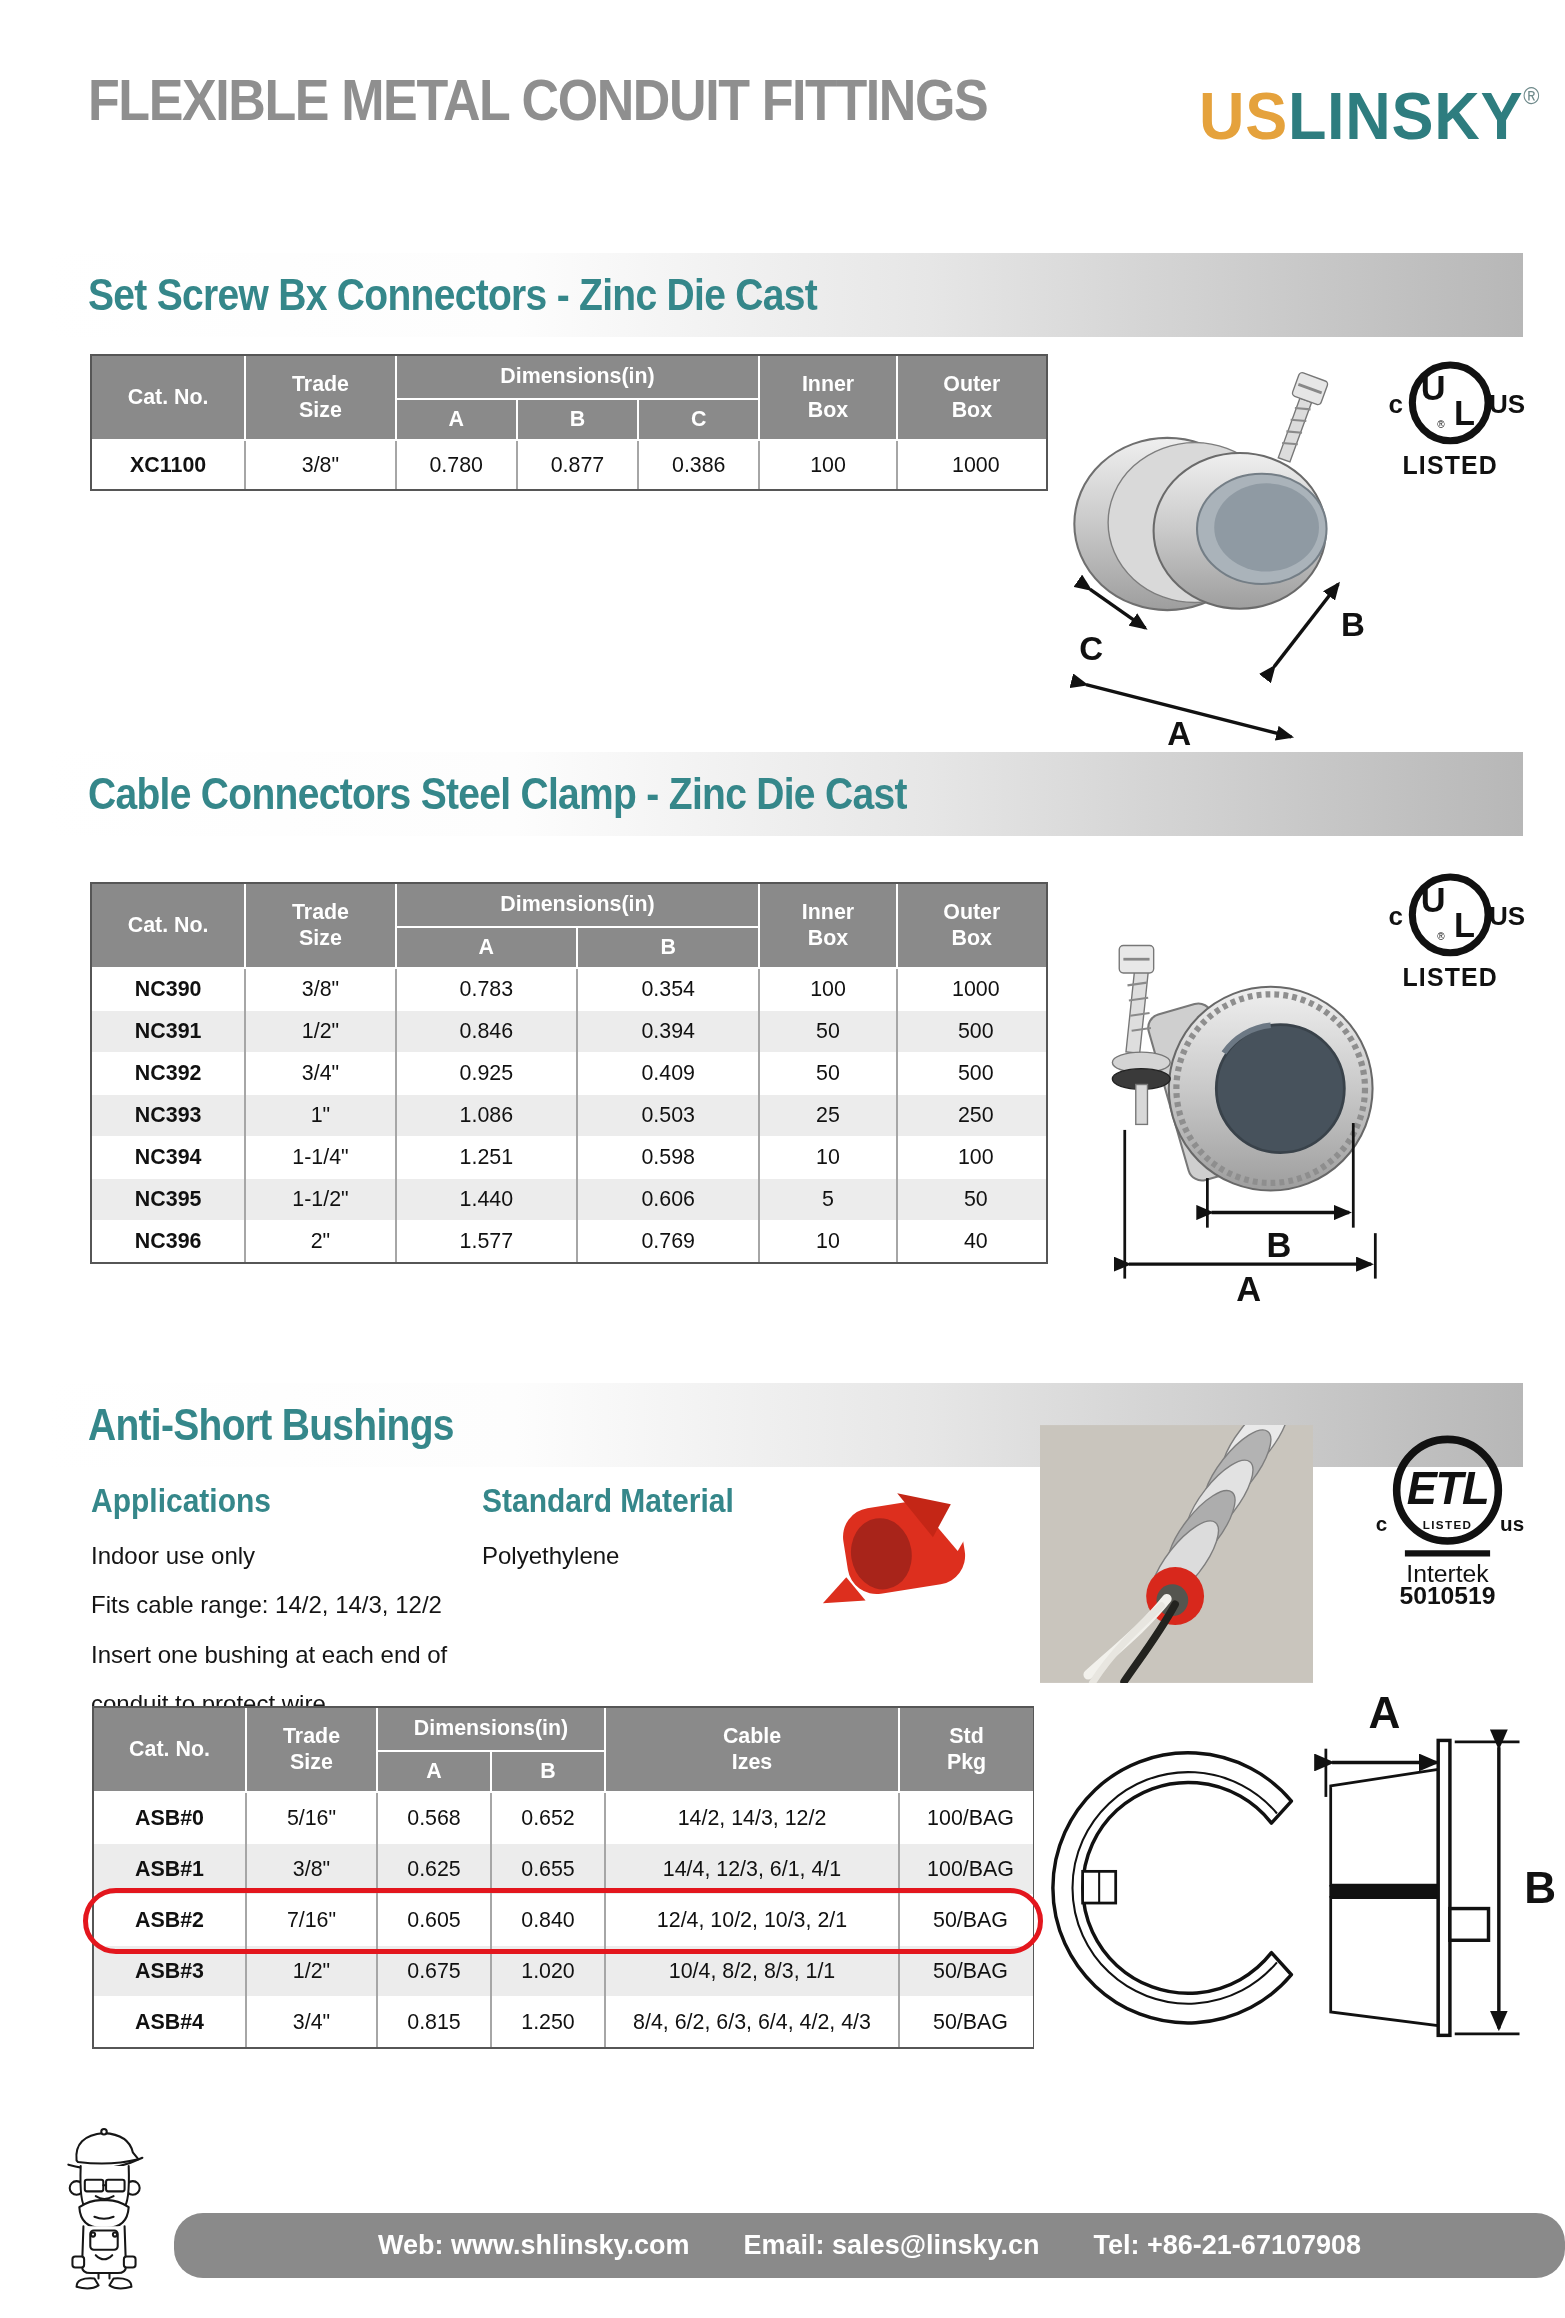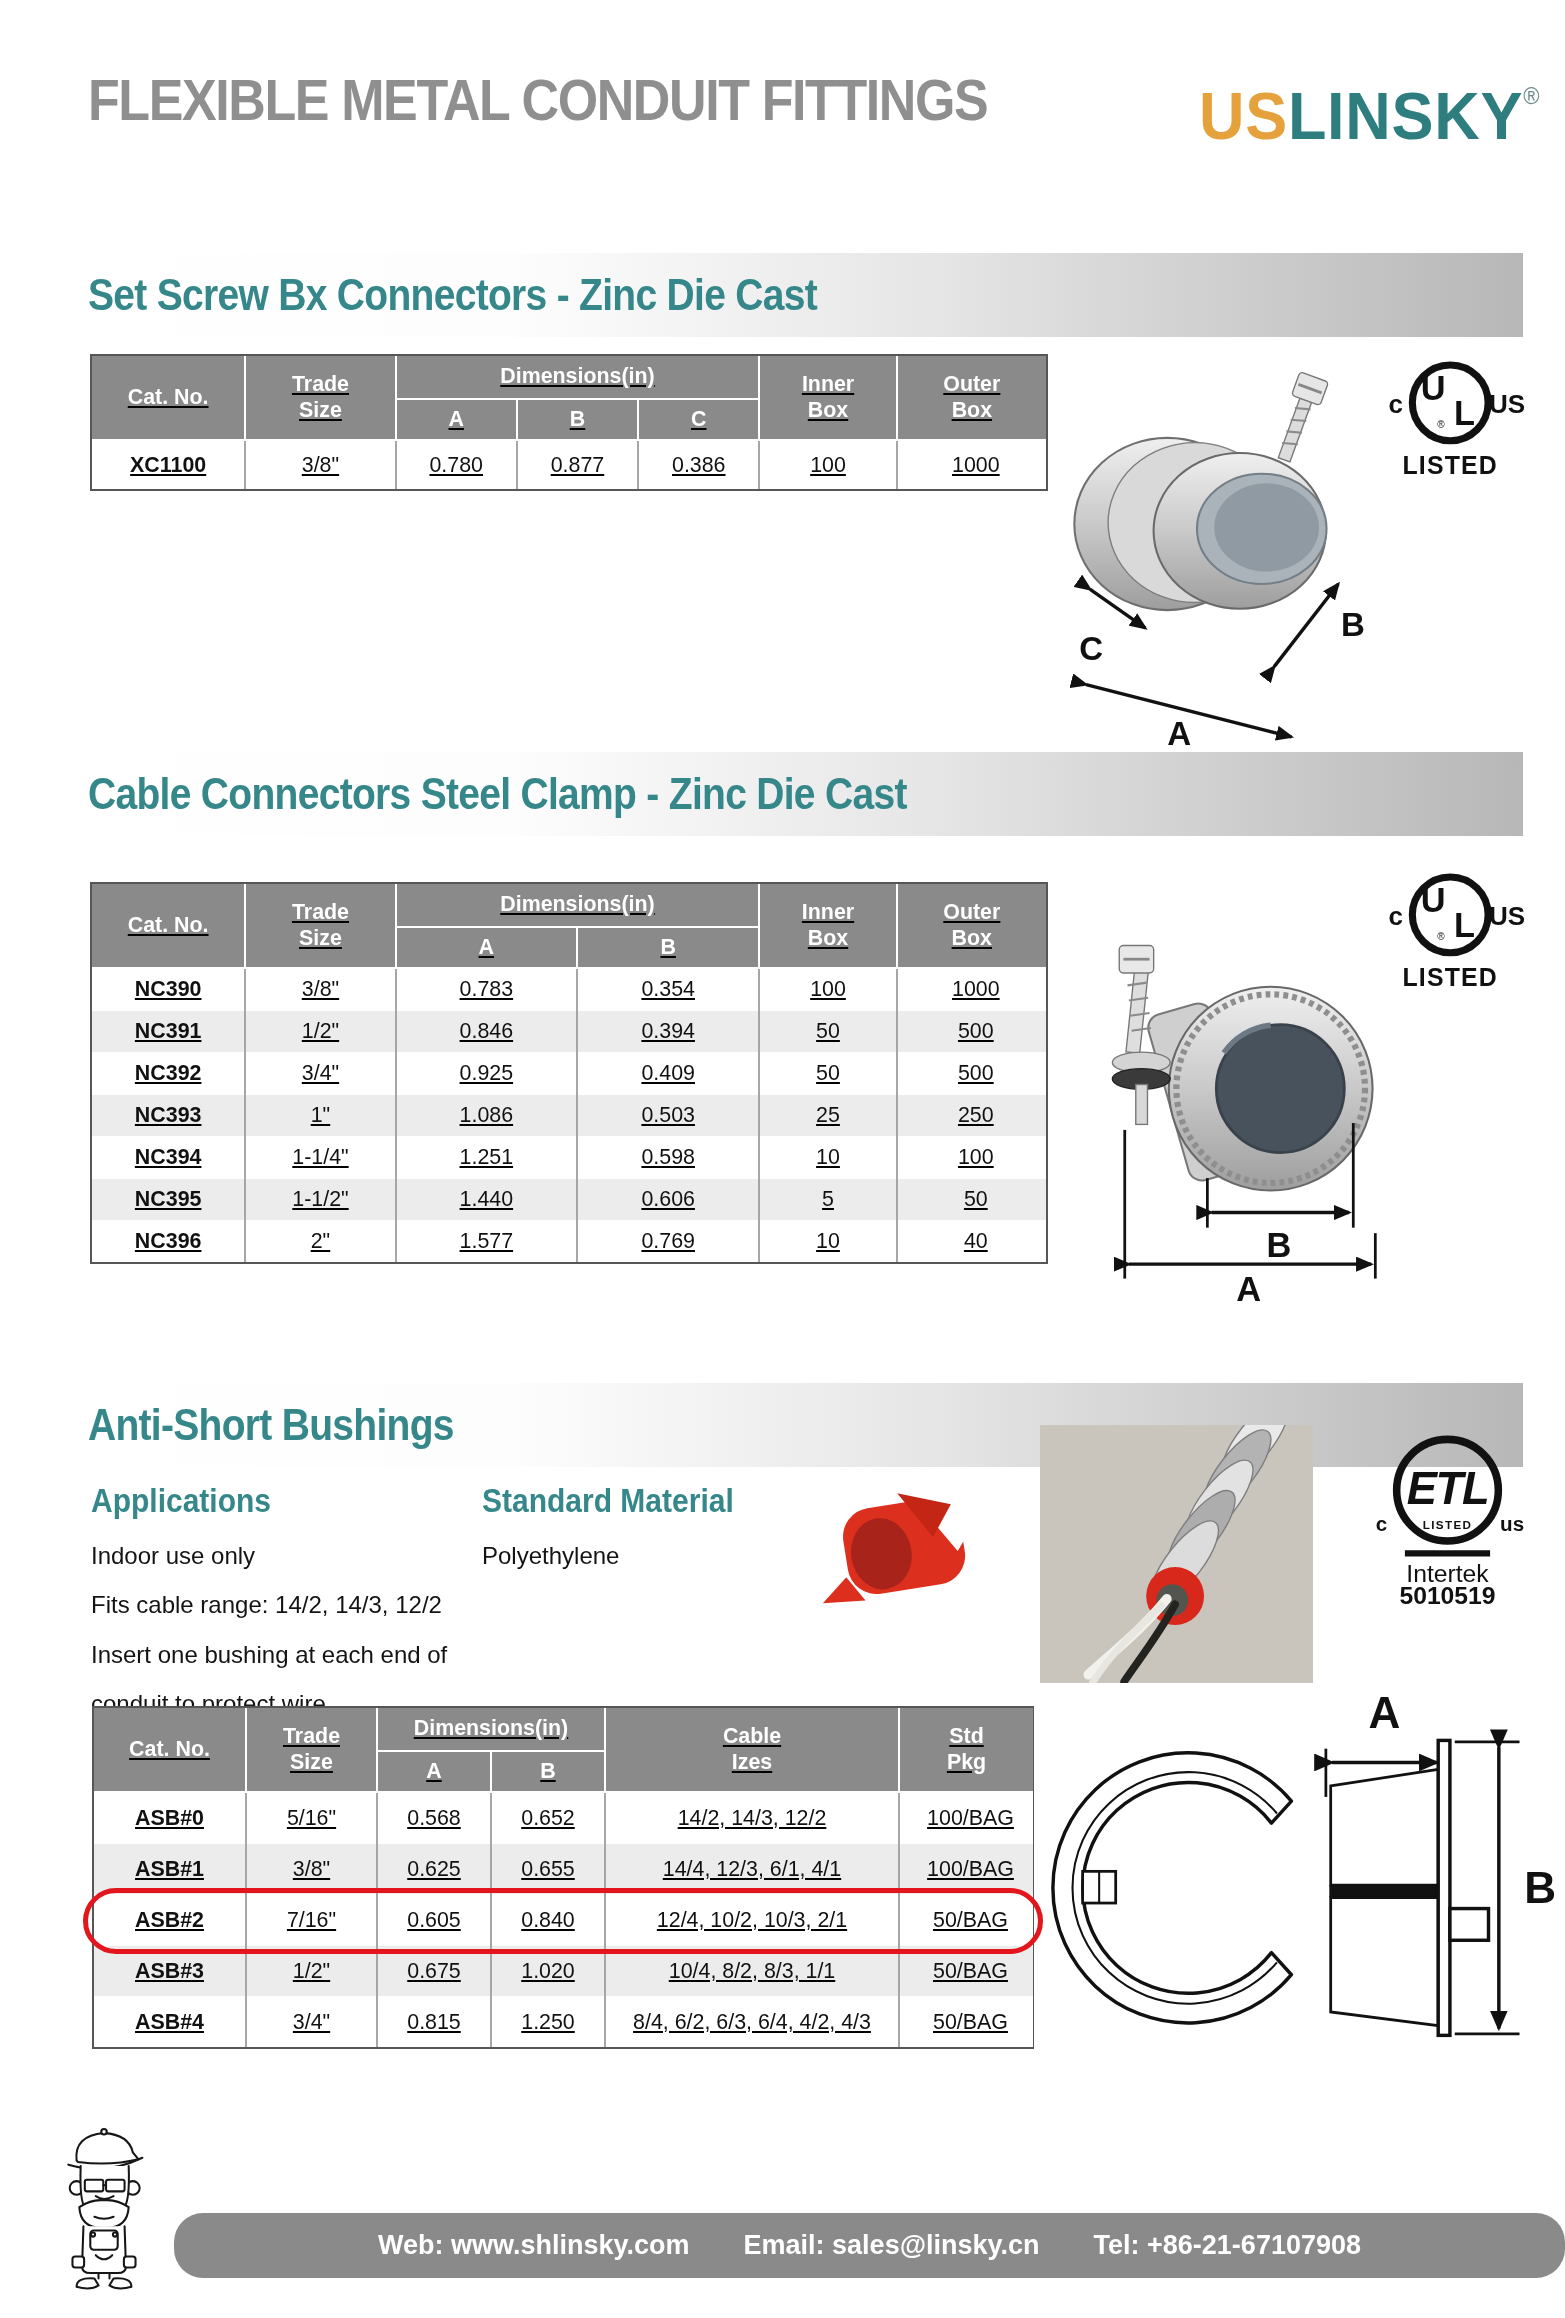--- a/index.html
+++ b/index.html
@@ -26,21 +26,21 @@
     position:absolute; left:41px; width:1482px; height:84px;
     background:linear-gradient(90deg,#ffffff 0%,#fdfdfd 32%,#e6e6e6 60%,#b7b7b7 100%);
   }
   .section-bar h2 {
     margin:0; position:absolute; left:47px; top:50%;
     transform:translateY(-50%) scaleY(1.15); transform-origin:left center;
     font-size:39px; font-weight:bold; color:#35878a; letter-spacing:-0.7px; white-space:nowrap;
   }
   #bar1 { top:253px; } #bar2 { top:752px; } #bar3 { top:1383px; }
   
-  .tablewrap { position:absolute; border:2.8px solid #565656; background:#ec4899;text-decoration:underline; }
+  .tablewrap { position:absolute; border:2.8px solid #565656; background:#ec4899; }
   #t1wrap { left:90px; top:354px; width:954px; }
   #t2wrap { left:90px; top:882px; width:954px; }
   #t3wrap { left:92px; top:1706px; width:938px; }
   table { width:100%; border-collapse:collapse; table-layout:fixed; }
   th {
     background:#8a8a8a; color:#fff; font-size:21.4px; font-weight:bold; text-align:center;
     vertical-align:middle; border:2.1px solid #fff; white-space:pre-line; line-height:1.18; padding:0;
   }
   thead tr:first-child th { border-top:0; }
   thead th:first-child { border-left:0; }

